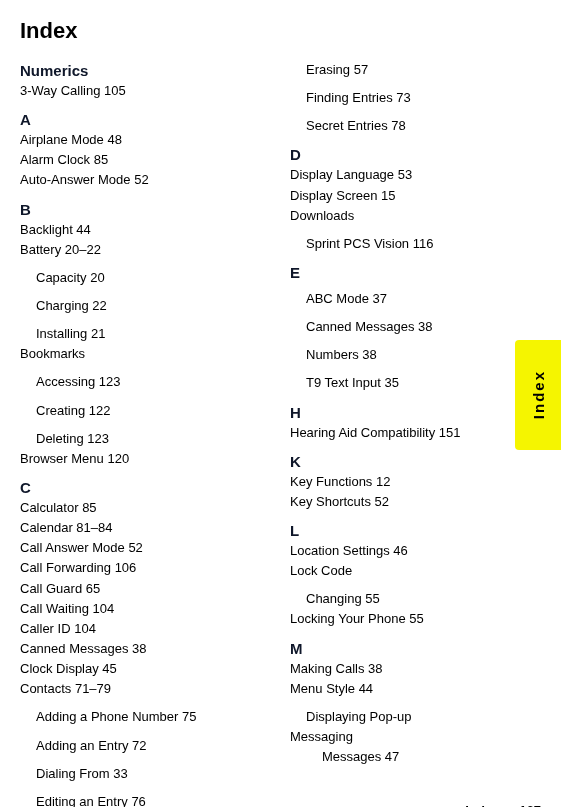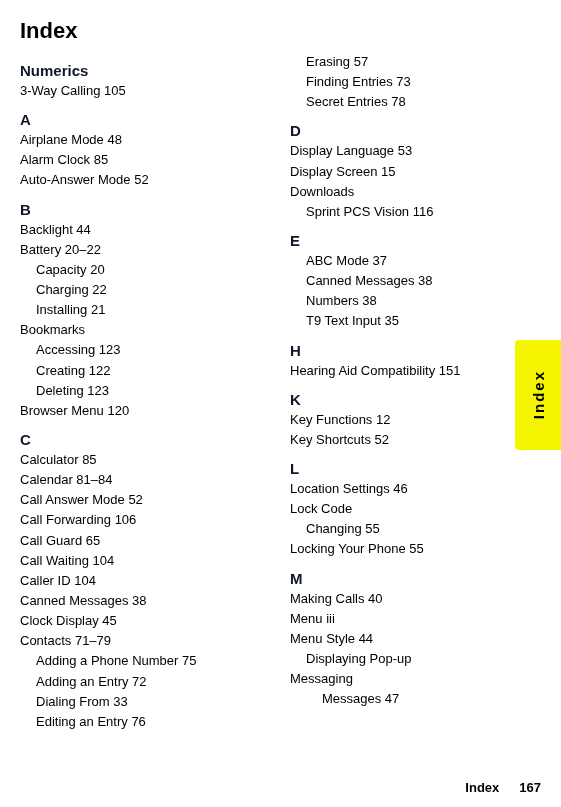--- a/index.html
+++ b/index.html
@@ -42,20 +42,21 @@
       margin-bottom: 2px;
     }
     .entry {
       font-family: Arial, sans-serif;
       font-size: 13px;
       line-height: 1.55;
       padding-left: 0;
     }
     .entry.sub {
       padding-left: 16px;
+      margin-top: 8px;
     }
     .entry.sub2 {
       padding-left: 32px;
     }
     .tab-label {
       position: absolute;
       right: 0;
       top: 340px;
       width: 46px;
       height: 110px;
@@ -163,22 +164,21 @@
       <div class="entry">Key Functions  12</div>
       <div class="entry">Key Shortcuts  52</div>
 
       <div class="section-letter">L</div>
       <div class="entry">Location Settings  46</div>
       <div class="entry">Lock Code</div>
       <div class="entry sub">Changing  55</div>
       <div class="entry">Locking Your Phone  55</div>
 
       <div class="section-letter">M</div>
-      <div class="entry">Making Calls  40</div>
-      <div class="entry">Menu  iii</div>
+      <div class="entry">Making Calls  38</div>
       <div class="entry">Menu Style  44</div>
       <div class="entry sub">Displaying Pop-up</div>
       <div class="entry">Messaging</div>
       <div class="entry sub2">Messages  47</div>
     </div>
   </div>
 
   <div class="tab-label">
     <span>Index</span>
   </div>

